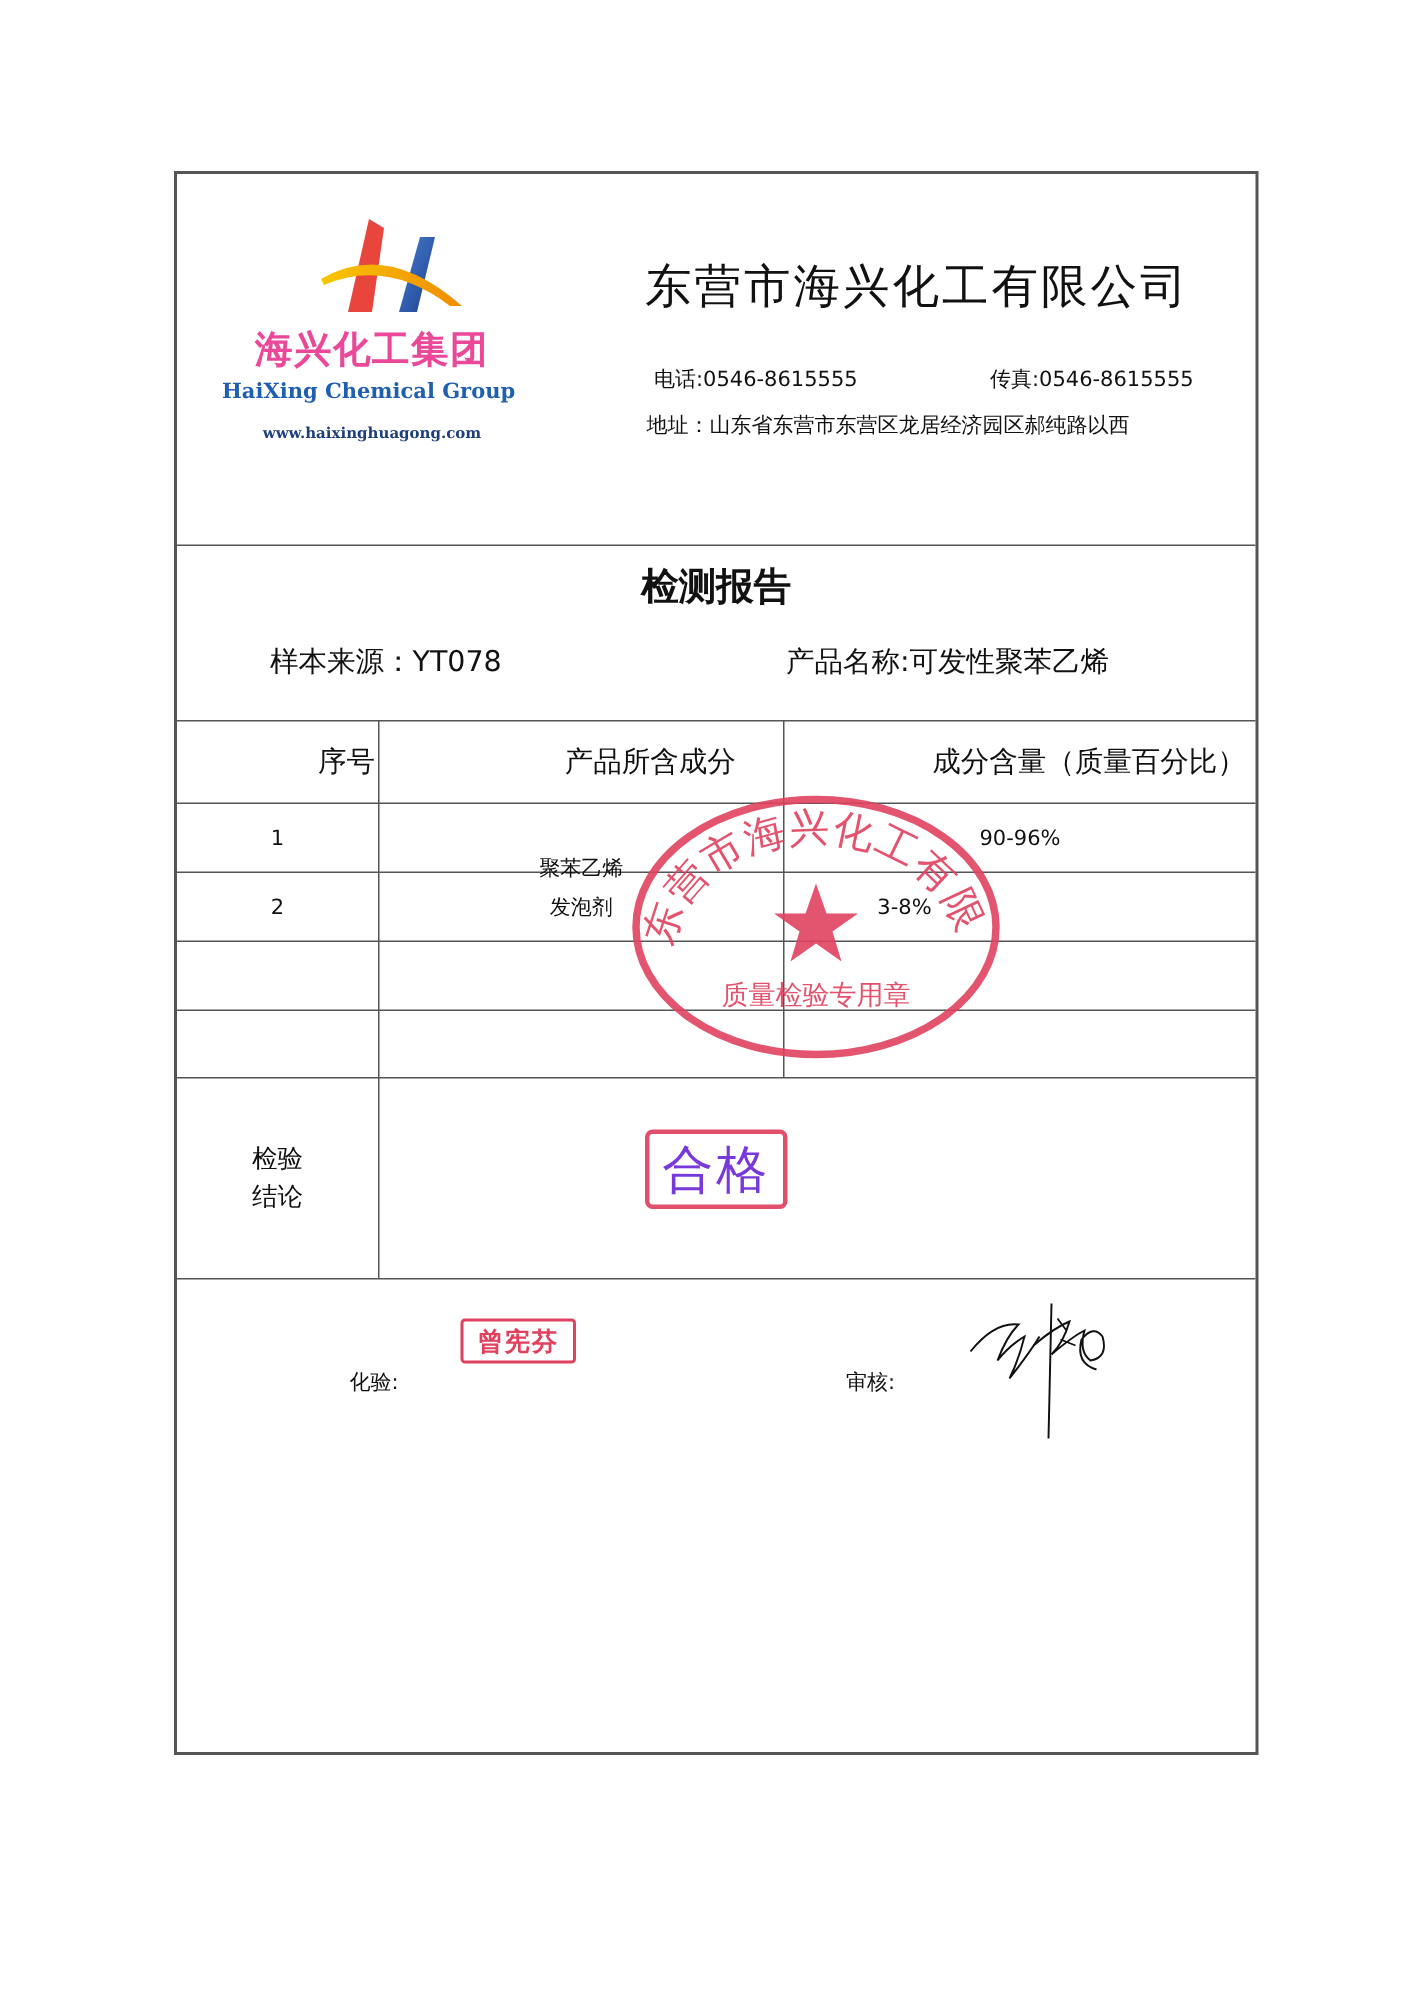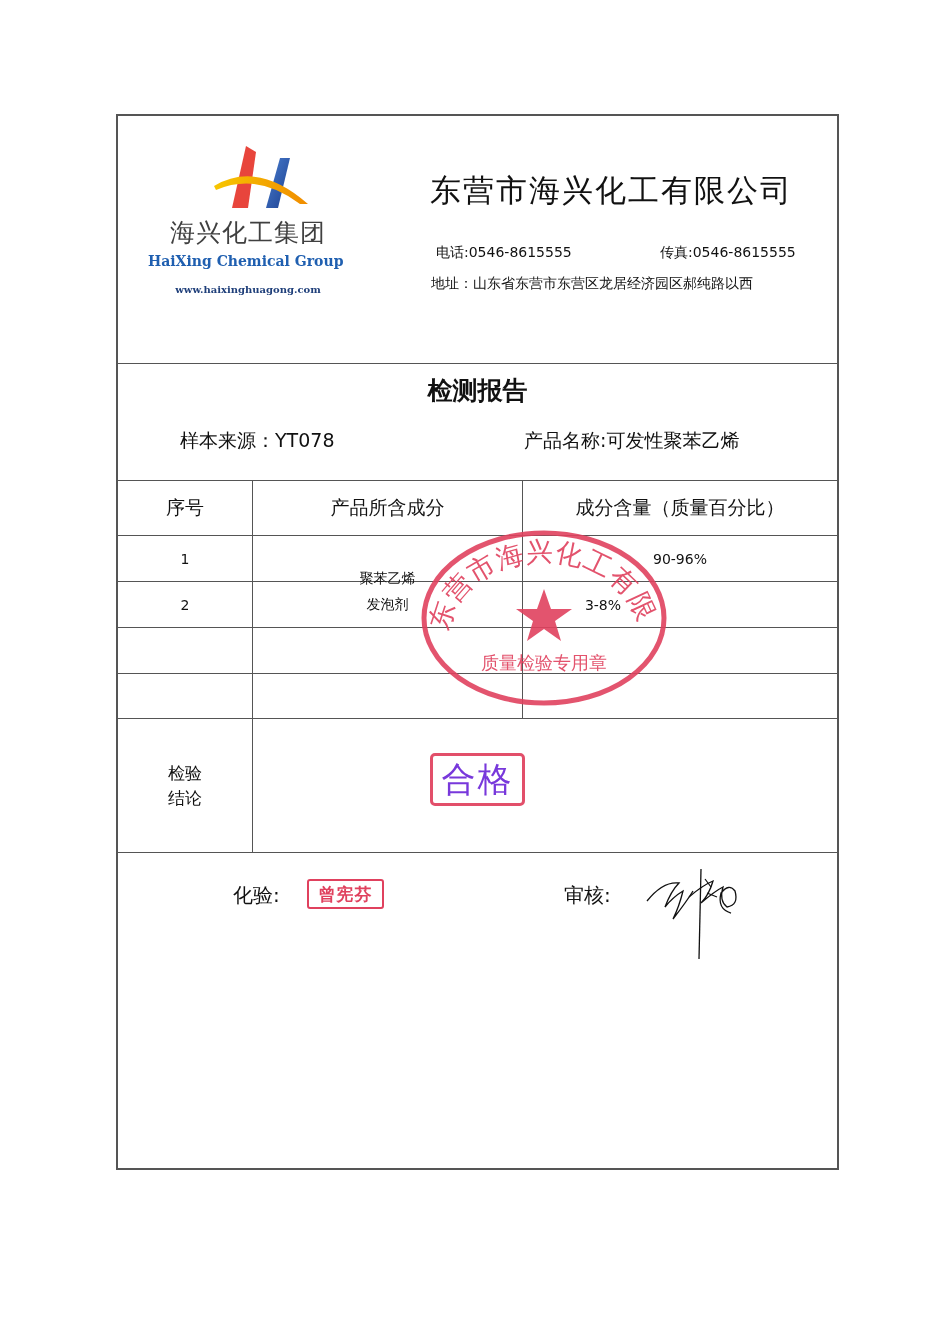--- a/index.html
+++ b/index.html
@@ -7,21 +7,21 @@
            font-family: "DejaVu Sans", "Liberation Sans", sans-serif; color: #111; }
     .frame { position: absolute; left: 116px; top: 114px; width: 719px; height: 1052px;
              border: 2px solid #555; box-sizing: content-box; }
     .hline { position: absolute; left: 0; width: 719px; height: 0; border-top: 1.5px solid #555; }
     .vline { position: absolute; width: 0; border-left: 1.5px solid #555; }
 
     
     .logo { position: absolute; left: 30px; top: 22px; width: 200px; height: 170px; }
     .logo-mark { position: absolute; left: 60px; top: 4px; width: 110px; height: 70px; }
     .logo-cn { position: absolute; left: 0; top: 78px; width: 200px; text-align: center;
-               font-size: 25px; font-weight: normal; color: #404040; letter-spacing: 1px; }
+               font-size: 25px; font-weight: bold; color: #ec4899; letter-spacing: 1px; }
     .logo-en { position: absolute; left: 0; top: 115px; width: 200px; 
                font-family: "DejaVu Serif", "Liberation Serif", serif; font-size: 14px;
                font-weight: bold; color: #1f5fb0; }
     .logo-url { position: absolute; left: 0; top: 146px; width: 200px; text-align: center;
                 font-family: "DejaVu Serif", "Liberation Serif", serif; font-size: 10px;
                 font-weight: bold; color: #1f3f7a; }
     .company-name { position: absolute; left: 312px; top: 54px; font-size: 31px;
                     letter-spacing: 2px; color: #111; }
     .tel { position: absolute; left: 318px; top: 128px; font-size: 14px; }
     .fax { position: absolute; left: 542px; top: 128px; font-size: 14px; }
@@ -29,31 +29,31 @@
 
     
     .report-title { position: absolute; left: 0; top: 258px; width: 719px; text-align: center;
                     font-size: 25px; font-weight: bold; }
     .sample { position: absolute; left: 62px; top: 312px; font-size: 19px; }
     .product { position: absolute; left: 406px; top: 312px; font-size: 19px; }
 
     
     .cell { position: absolute; display: flex; align-items: center; justify-content: center;
             text-align: center; }
-    .th { font-size: 19px; }
+    .th { font-size: 19px; padding-left: 46px; }
     .td { font-size: 14px; }
 
     
     .seal { position: absolute; left: 302px; top: 413px; width: 248px; height: 178px;
             pointer-events: none; }
     .pass-stamp { position: absolute; left: 312px; top: 637px; width: 95px; height: 53px;
                   border: 3px solid #e0415e; border-radius: 5px; box-sizing: border-box;
                   color: #6d28d9; font-size: 34px; display: flex; align-items: center;
                   justify-content: center; letter-spacing: 2px; opacity: 0.92; }
-    .sign-label { position: absolute; font-size: 20px; }
+    .sign-label { position: absolute; font-size: 14px; margin-top: 31px; }
     .name-stamp { position: absolute; left: 189px; top: 763px; width: 77px; height: 30px;
                   border: 2px solid #e0415e; border-radius: 3px; box-sizing: border-box;
                   color: #e0415e; font-size: 17px; font-weight: bold; display: flex;
                   align-items: center; justify-content: center; letter-spacing: 1px; }
     .signature { position: absolute; left: 525px; top: 745px; width: 110px; height: 100px; }
   </style>
 </head>
 <body>
 
 <div class="frame">

